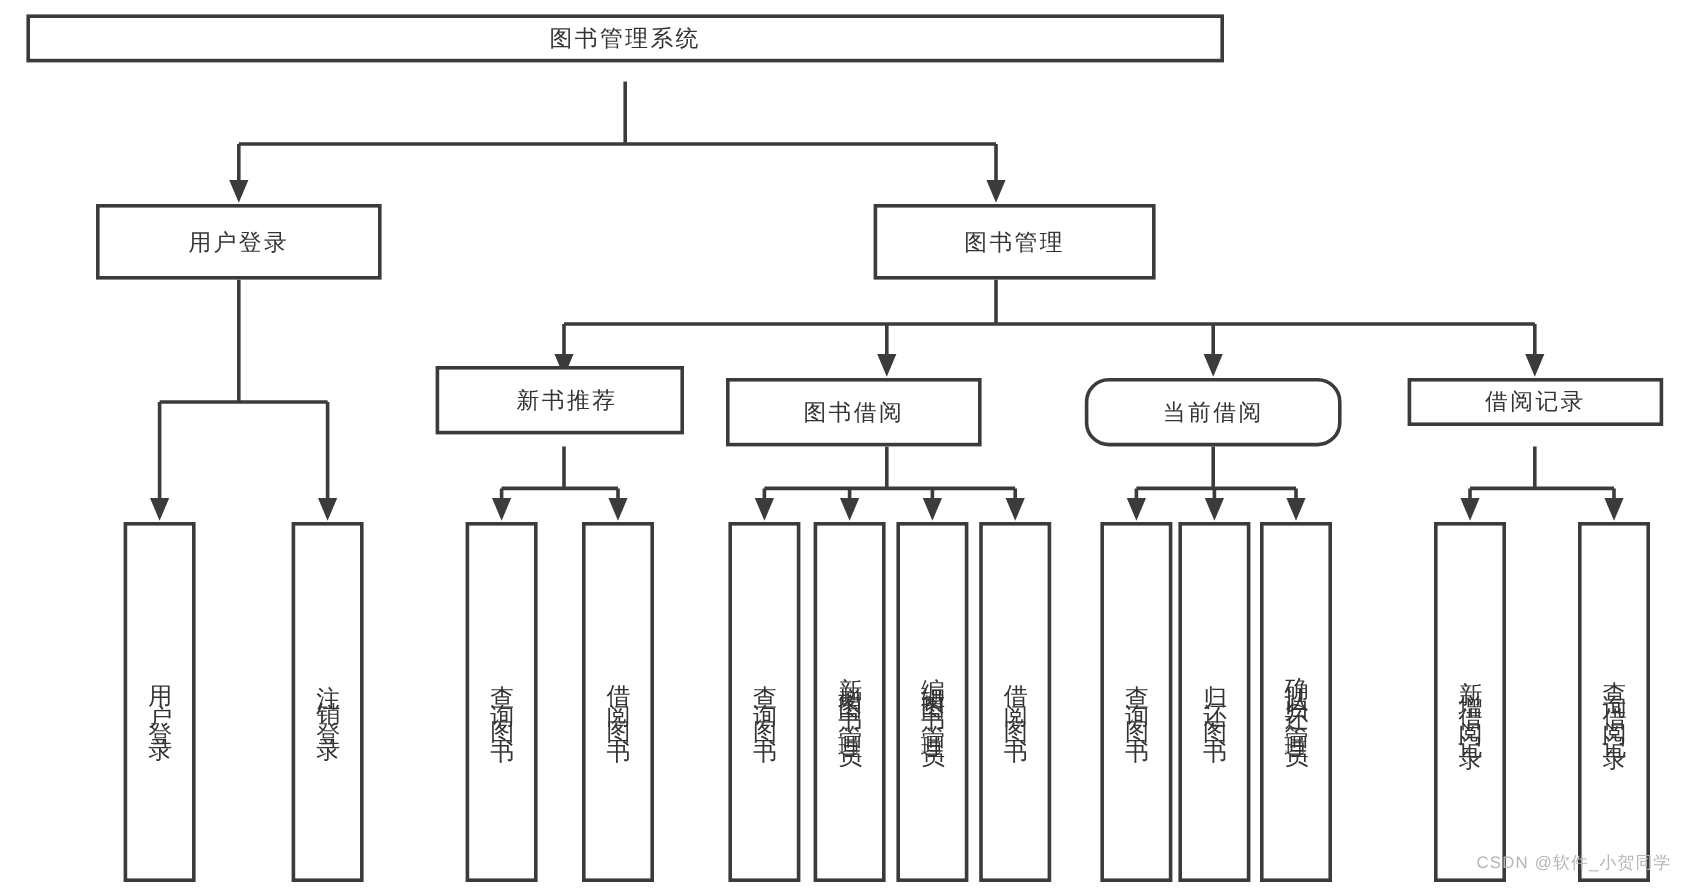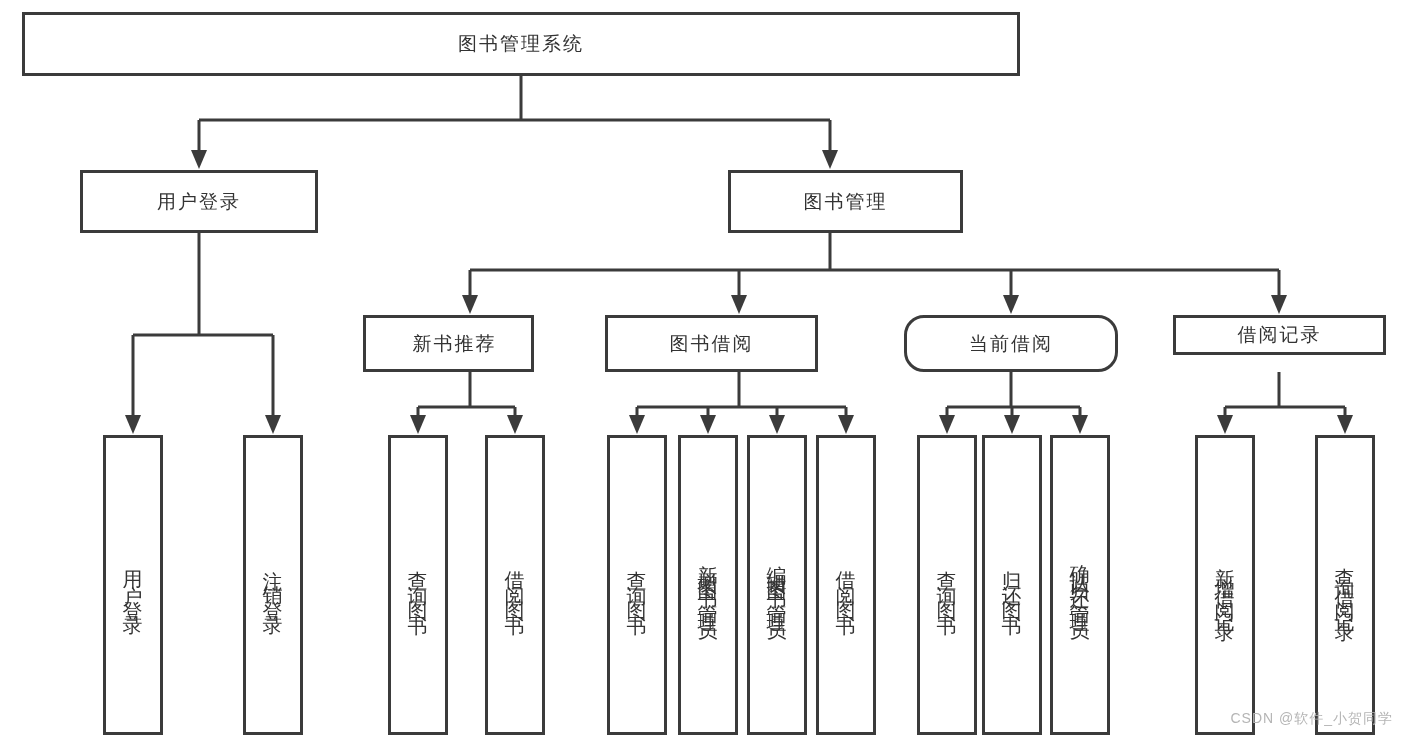--- a/index.html
+++ b/index.html
@@ -35,21 +35,21 @@
     position: absolute;
     box-sizing: border-box;
     background: #ffffff;
     border: 3px solid var(--line);
     display: flex;
     align-items: center;
     justify-content: center;
     color: var(--text);
   }
   .h-node { font-size: 19px; letter-spacing: 2px; }
-  .root-node { left: 22px; top: 12px; width: 998px; height: 64px; }
+  .root-node { left: 22px; top: 12px; width: 998px; height: 40px; }
   .leaf {
     top: 435px;
     width: 60px;
     height: 300px;
   }
   .leaf span {
     writing-mode: vertical-rl;
     text-orientation: mixed;
     line-height: 1;
     font-size: 20px;
@@ -111,21 +111,21 @@
     <span>图书管理系统</span>
   </div>
 
   <div class="node h-node" style="left:80px; top:170px; width:238px; height:63px;">
     <span>用户登录</span>
   </div>
   <div class="node h-node" style="left:712px; top:170px; width:235px; height:63px;margin-left:16px;">
     <span>图书管理</span>
   </div>
 
-  <div class="node h-node" style="left:363px; top:315px; width:171px; height:57px;padding-left:12px;">
+  <div class="node h-node" style="left:363px; top:305px; width:207px; height:57px;padding-left:12px;">
     <span>新书推荐</span>
   </div>
   <div class="node h-node" style="left:605px; top:315px; width:213px; height:57px;">
     <span>图书借阅</span>
   </div>
   <div class="node h-node" style="left:904px; top:315px; width:214px; height:57px;border-radius:20px;">
     <span>当前借阅</span>
   </div>
   <div class="node h-node" style="left:1173px; top:315px; width:213px; height:40px;">
     <span>借阅记录</span>

